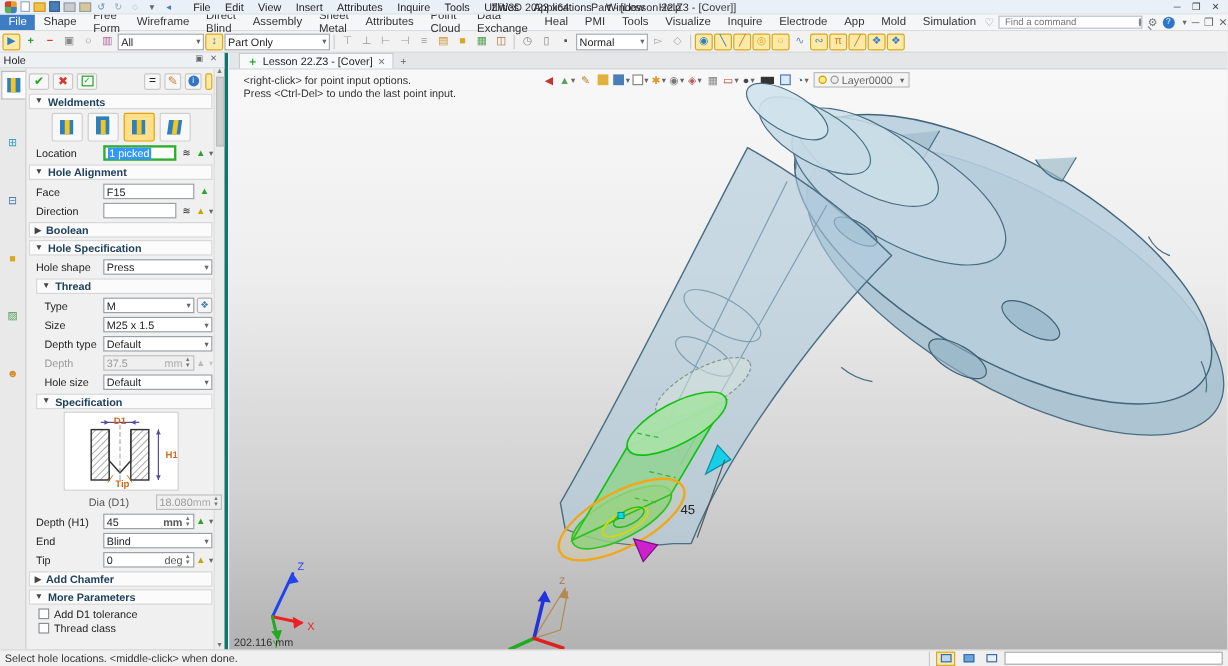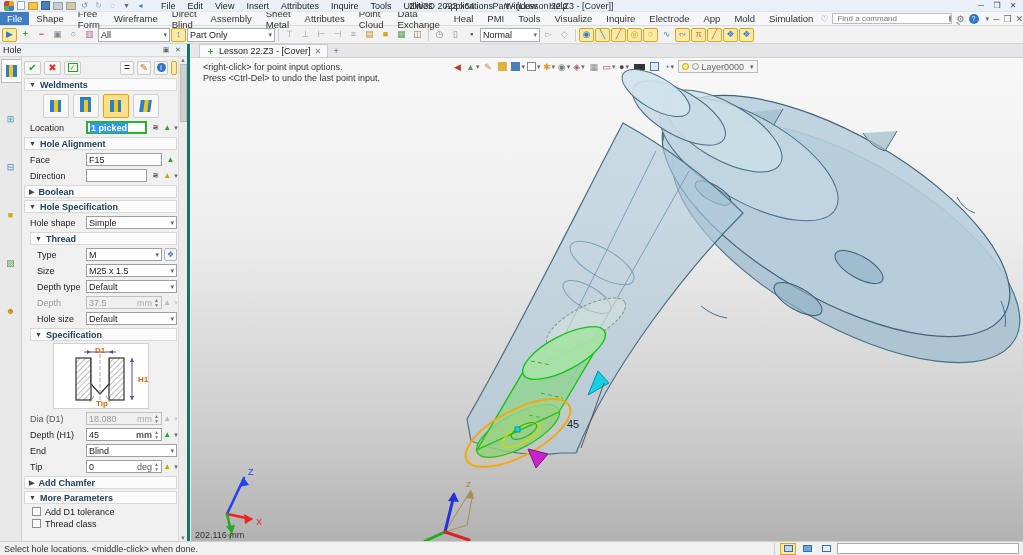--- a/index.html
+++ b/index.html
@@ -286,21 +286,21 @@
           <div class="htb sel">
               <div class="holeglyph"></div>
             </div>
           <div class="htb">
               <div class="holeglyph" style="transform:skewX(-8deg);"></div>
             </div>
         </div>
 
         <div class="row">
           <span class="lbl">Location</span>
-          <div class="fld green-border" style="max-width:72px;font-weight:bold;">
+          <div class="fld green-border" style="max-width:72px;">
             <span class="seltext">1 picked</span>
           </div>
           <div class="mini flat">≋</div>
           <div class="mini flat">
               <span class="arr-g">▲</span>
               <span class="caret">▾</span>
             </div>
         </div>
 
         <div class="hdr">
@@ -335,21 +335,21 @@
           </div>
 
         <div class="hdr">
             <span class="tri">▼</span>
             <span>Hole Specification</span>
           </div>
 
         <div class="row">
           <span class="lbl">Hole shape</span>
           <div class="selv">
-              <span>Simple</span>
+              <span>Press</span>
               <span class="caret">▾</span>
             </div>
         </div>
 
         <div class="hdr" style="margin-left:6px;">
             <span class="tri">▼</span>
             <span>Thread</span>
           </div>
 
         <div class="row">
@@ -418,21 +418,21 @@
             <text x="46" y="10" font-size="8" fill="#d2691e" text-anchor="middle" font-weight="bold" transform="translate(0,-1)">D1</text>
             <line x1="78" y1="14" x2="78" y2="56" stroke="#5b4ba0" stroke-width="1"></line>
             <path d="M78,14 l-2,4 h4 z M78,56 l-2,-4 h4 z" fill="#5b4ba0"></path>
             <text x="84" y="38" font-size="8" fill="#d2691e" font-weight="bold">H1</text>
             <text x="42" y="62" font-size="8" fill="#d2691e" font-weight="bold">Tip</text>
             <path d="M40,52 l-4,6 M52,52 l4,6" stroke="#d2691e" stroke-width="0.8"></path>
           </svg>
         </div>
 
         <div class="row">
-          <span class="lbl" style="color:#555;">Dia (D1)</span>
+          <span class="lbl" style="color:#555;margin-left:44px;">Dia (D1)</span>
           <div class="fld dis">
             <span>18.080</span>
             <span class="unit">mm</span>
             <span class="spin">
                 <span>▲</span>
                 <span>▼</span>
               </span>
           </div>
           <div class="mini flat">
               <span class="arr-d">▲</span>

